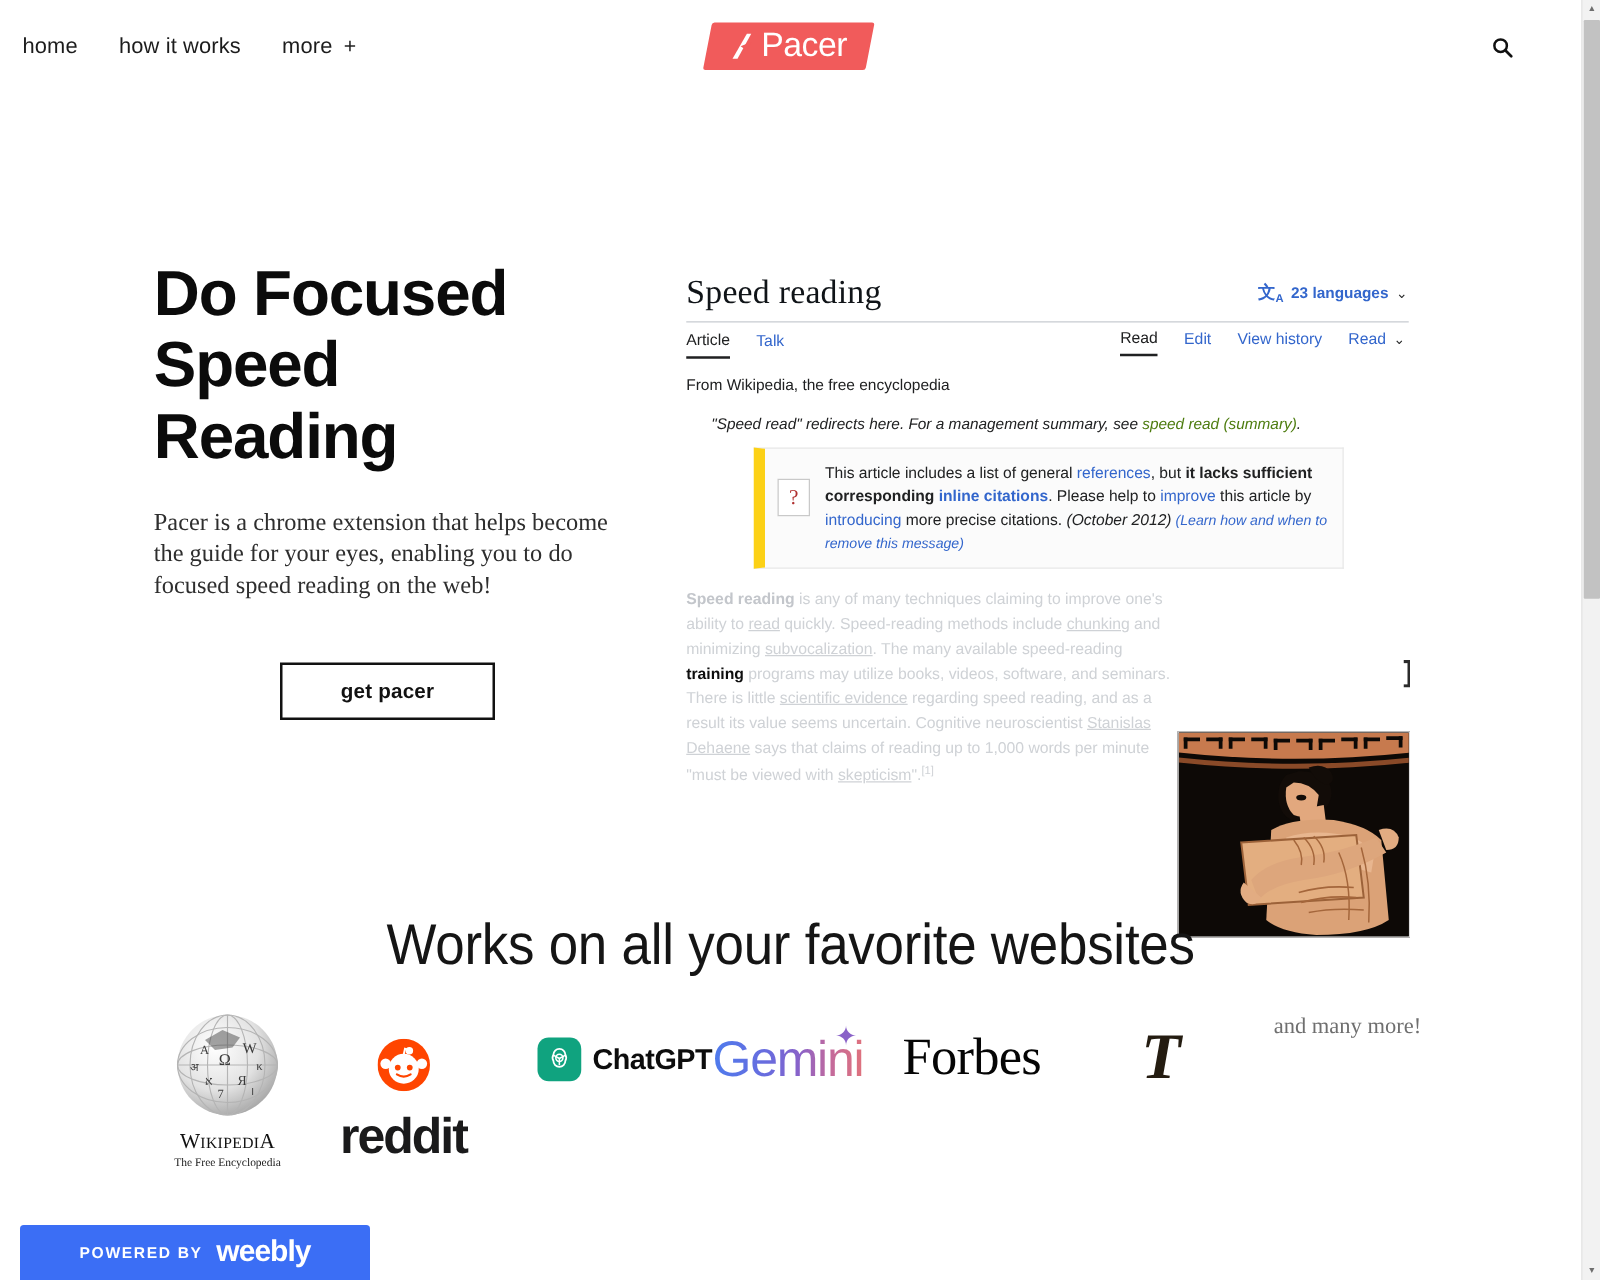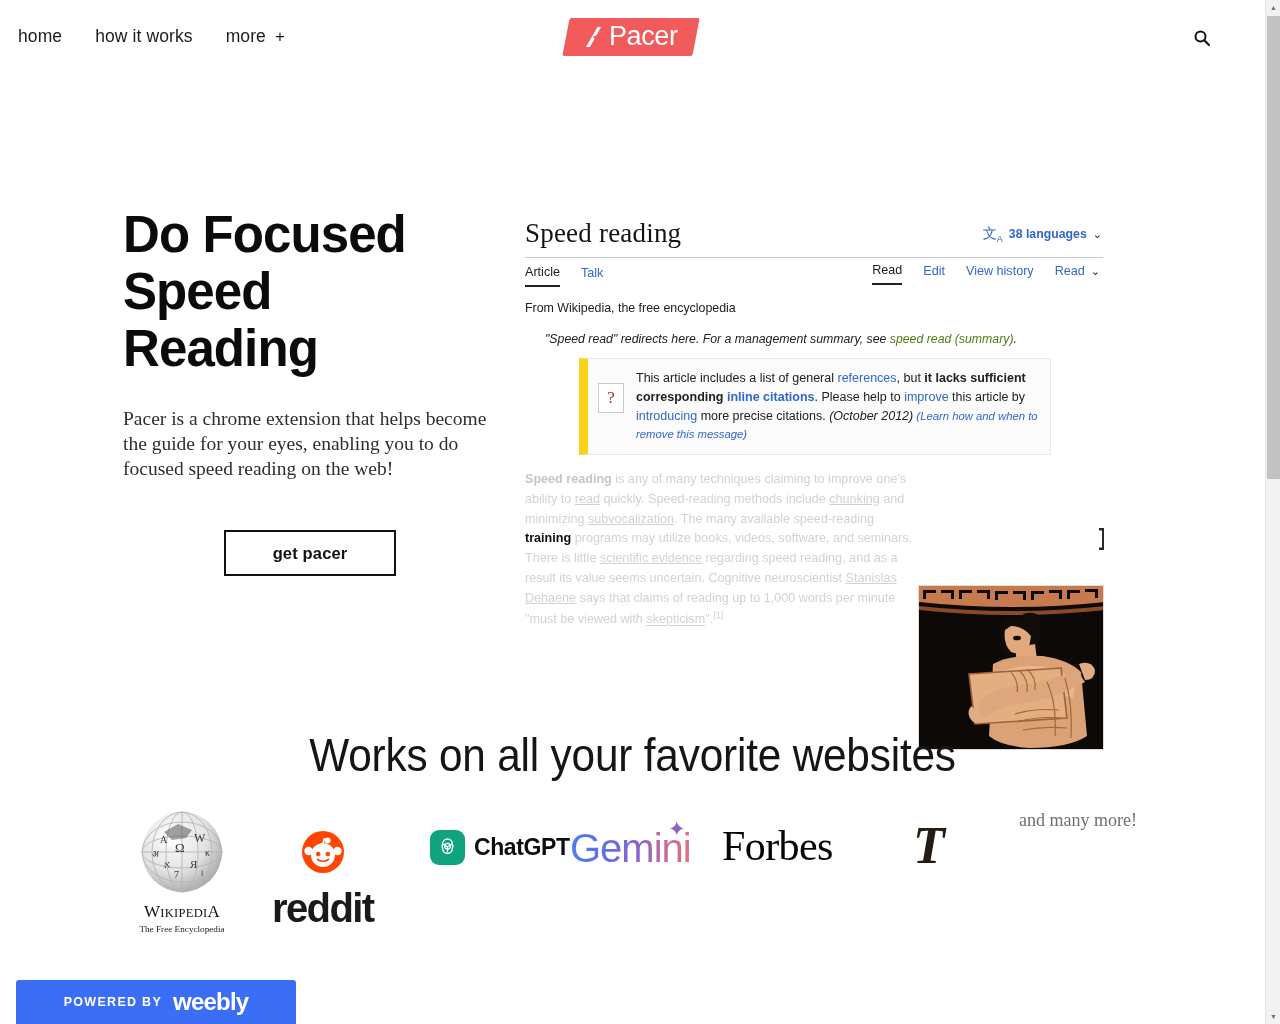--- a/index.html
+++ b/index.html
@@ -140,40 +140,40 @@
     font-size: 16.5px;
     font-weight: bold;
     letter-spacing: .15px;
     color: #111111;
     cursor: pointer;
   }
 
   
   #wiki-shot {
     position: absolute;
-    left: 509px; top: 60px;
+    left: 533px; top: 60px;
     width: 595px; height: 545px;
     background: #ffffff;
     overflow: hidden;
   }
   .wiki-title {
     font-family: "Liberation Serif", serif;
     font-size: 27px;
     font-weight: 400;
     color: #101418;
     padding: 8px 0 8px 16px;
     letter-spacing: .2px;
   }
   .wiki-lang {
     position: absolute;
     right: 2px; top: 15px;
     display: flex; align-items: center; gap: 6px;
     cursor: pointer;
   }
-  .wiki-lang-icon { color: #3366cc; font-size: 14px; font-family:"Liberation Sans", sans-serif;}
+  .wiki-lang-icon { color: #3366cc; font-size: 14px; font-family:"Liberation Sans", sans-serif;font-weight:bold;}
   .wiki-lang-text { color: #3366cc; font-size: 12.3px; font-weight: bold; }
   .wiki-chevron { color: #202122; font-size: 11px; }
   .wiki-rule {
     height: 1px; background: #c8ccd1;
     margin: 0 0 0 16px; width: 578px;
   }
   .wiki-tabs {
     position: relative;
     display: flex; align-items: center;
     height: 26px;
@@ -444,21 +444,21 @@
       <p class="hero-p">Pacer is a chrome extension that helps become the guide for your eyes, enabling you to do focused speed reading on the web!</p>
       <div id="get-pacer">get pacer</div>
     </div>
 
     <div id="wiki-shot">
 
       <div style="position:relative;">
         <div class="wiki-title">Speed reading</div>
         <div class="wiki-lang">
           <span class="wiki-lang-icon">文<sub style="font-size:9px">A</sub></span>
-          <span class="wiki-lang-text">38 languages</span>
+          <span class="wiki-lang-text">23 languages</span>
           <span class="wiki-chevron">⌄</span>
         </div>
       </div>
 
       <div class="wiki-rule"></div>
 
       <div class="wiki-tabs">
         <span class="wiki-tab active">Article</span>
         <span class="wiki-tab">Talk</span>
         <span class="wiki-tabs-right">

